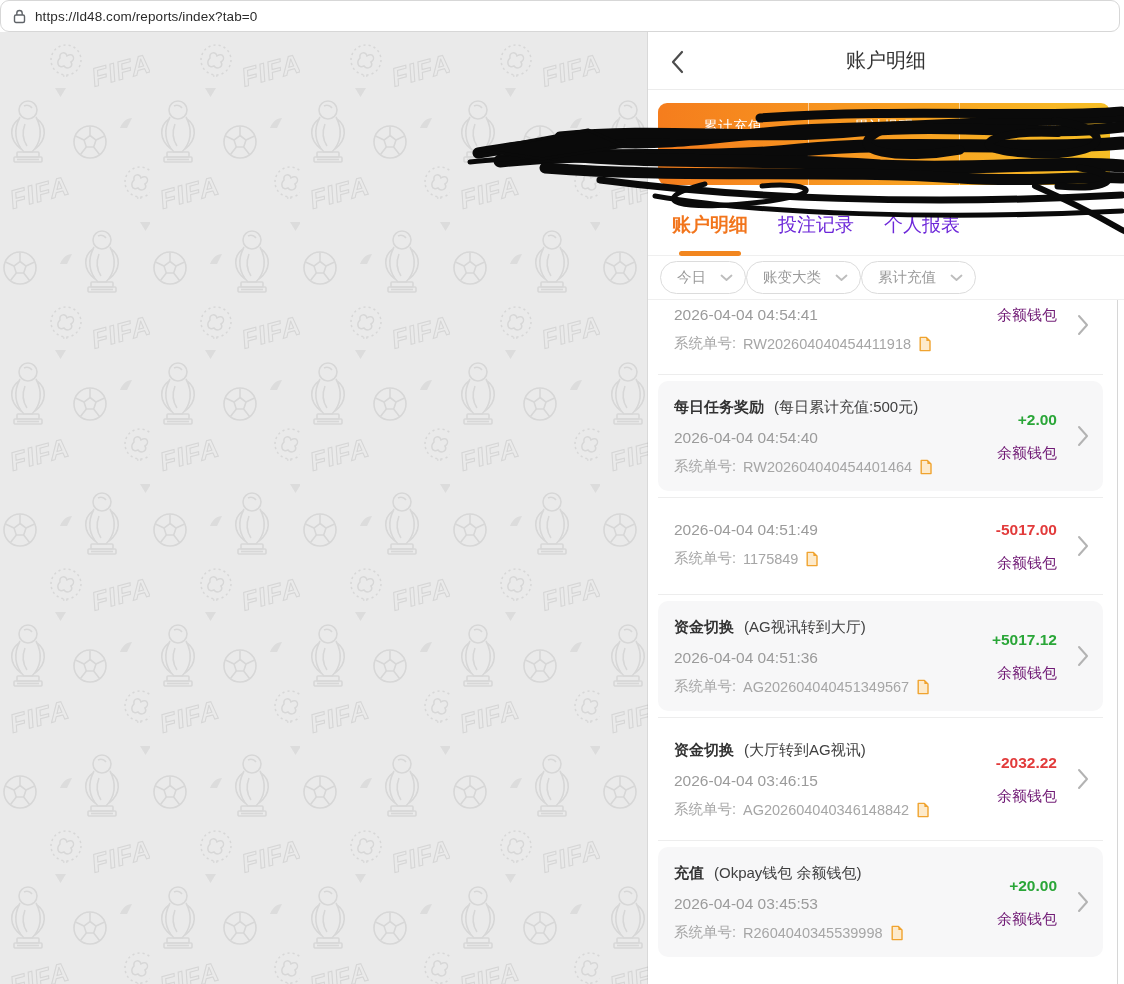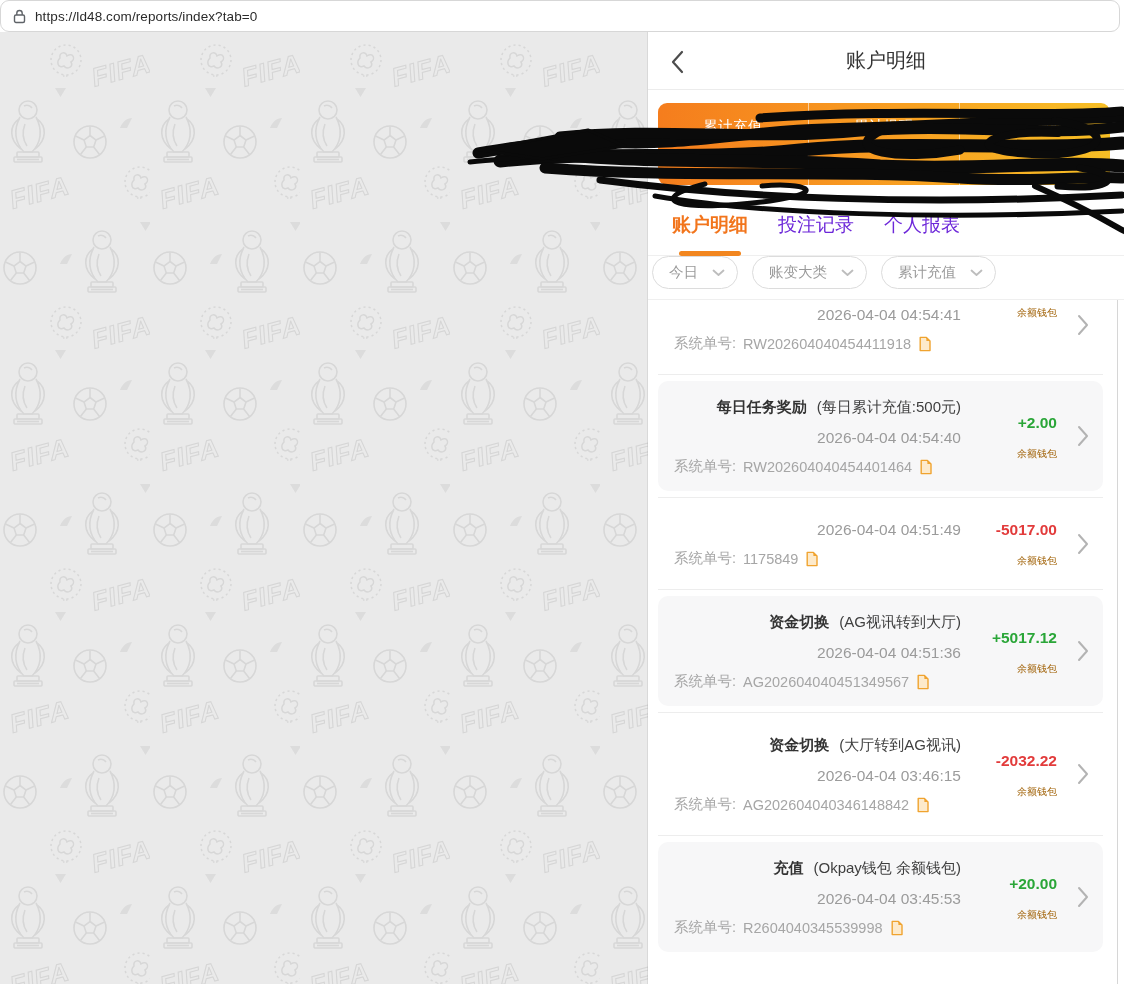--- a/index.html
+++ b/index.html
@@ -39,48 +39,48 @@
   .tabs { position:absolute; left:0; top:165px; width:476px; height:59px;
     border-bottom:1px solid #efefef; display:flex; align-items:center; padding:0 24px; }
   .tab { font-size:19px; color:#6d28d9; margin-right:30px; position:relative;
     cursor:pointer; padding-bottom:2px; }
   .tab.active { color:#f2751c; font-weight:bold; }
   .tab.active .ink { position:absolute; left:50%; transform:translateX(-50%);
     bottom:-16px; width:62px; height:5px; border-radius:3px; background:#f2861f; }
 
   
   .filters { position:absolute; left:0; top:224px; width:476px; height:44px;
-    border-bottom:1px solid #efefef; display:flex; align-items:flex-start; padding:0 4px; gap:14px; }
+    border-bottom:1px solid #efefef; display:flex; align-items:center; padding:0 12px; }
   .pill { height:33px; border:1px solid #dcdcdc; border-radius:17px; background:#fff;
     display:flex; align-items:center; padding:0 12px 0 16px; gap:14px; cursor:pointer; }
   .pill .plabel { font-size:14.5px; color:#9a9a9a; }
 
   
   .list { position:absolute; left:0; top:268px; width:469px; height:684px;
     overflow:hidden; padding:0 14px 0 10px; }
   .scroll-line { position:absolute; left:469px; top:268px; width:1px; height:684px;
     background:#d6d6d6; }
 
   .wrap { border-top:1px solid #ededed; padding:6px 0; }
   .wrap:first-child { border-top:none; padding-top:0; }
   .card { position:relative; border-radius:10px; padding:17px 46px 15px 16px;
-    display:flex; background:#fff;text-align:right; }
+    display:flex; background:#fff; }
   .card.shaded { background:#f7f7f8; }
   .card .left { flex:1; min-width:0; }
   .title-row { font-size:15px; color:#333; margin-bottom:12px; white-space:nowrap; }
   .title-row .title { font-weight:bold; margin-right:10px; }
   .title-row .subtitle { color:#3f3f3f; }
   .dt { font-size:15.5px; color:#9b9b9b; margin-bottom:10px; }
   .order-row { font-size:14.5px; color:#a6a6a6; display:flex; align-items:center; gap:7px; }
   .right { display:flex; flex-direction:column; align-items:flex-end;
     justify-content:center; gap:15px; min-width:96px; }
   .amount { font-size:15.5px; font-weight:600; }
   .amount.pos { color:#2aa638; }
   .amount.neg { color:#e23b3b; }
-  .wallet { font-size:10px; color:#a16207; }
+  .wallet { font-size:15px; color:#701a75; }
   .chev { position:absolute; right:14px; top:50%; transform:translateY(-50%); }
 
   .card.clip-top { padding-top:6px; }
   .card.clip-top .right { justify-content:flex-start; gap:6px; }
   .card.clip-top .chev { top:14px; transform:none; }
 
   
   .scribble { position:absolute; left:0; top:0; width:1124px; height:984px;
     pointer-events:none; z-index:40; }
 </style>

